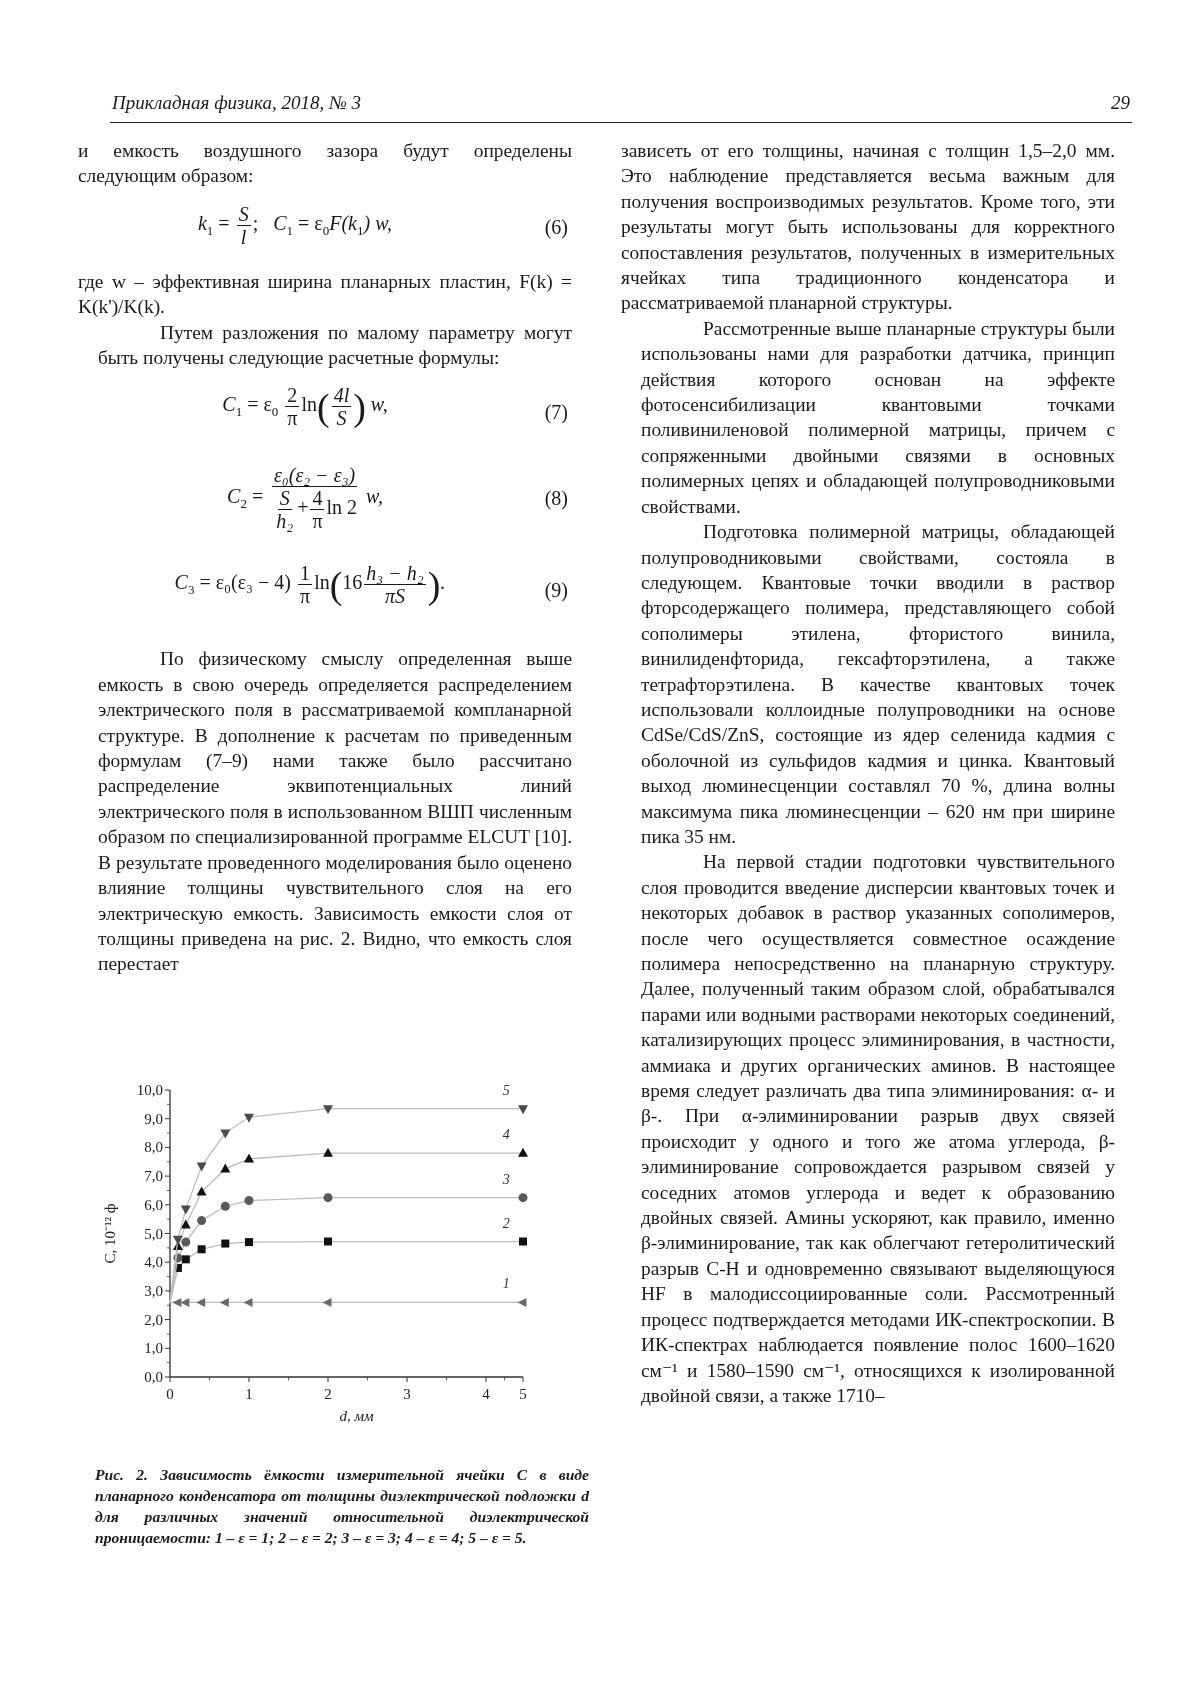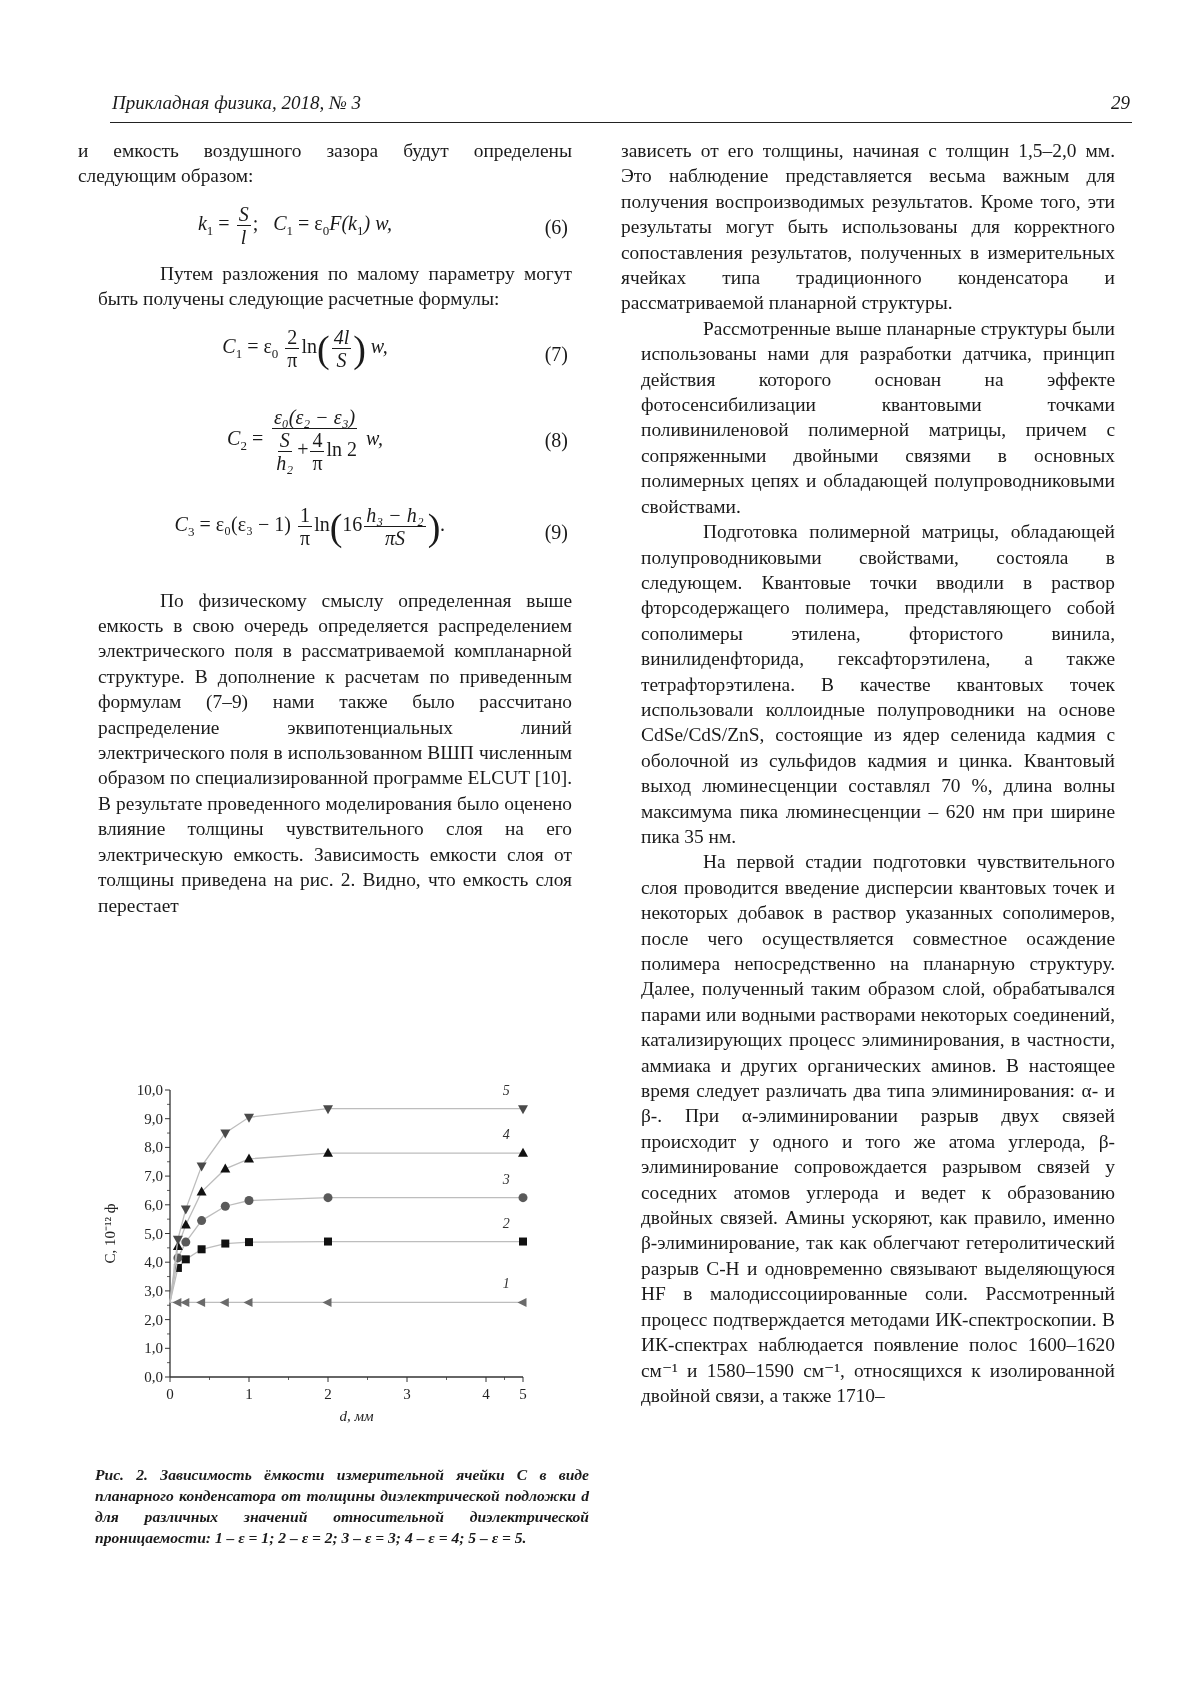--- a/index.html
+++ b/index.html
@@ -62,20 +62,21 @@
       <span class="frac">
           <span class="top">S</span>
           <span>l</span>
         </span><span class="up">;</span>
       &nbsp;&nbsp;<span>C</span><sub>1</sub>
       <span class="up">= ε</span><sub>0</sub><span>F(k</span><sub>1</sub><span>) w,</span>
     </div>
     <span class="num" style="top:16px;">(6)</span>
   </div>
 
+  <p style="margin-top:8px;">где w – эффективная ширина планарных пластин, F(k) = K(k')/K(k).</p>
   <p class="indent">Путем разложения по малому параметру могут быть получены следующие расчетные формулы:</p>
 
   <div class="formula" style="margin-top:14px;">
     <div class="eq" style="padding-right:40px;">
       <span>C</span><sub>1</sub><span class="up"> = ε</span><sub>0</sub>
       <span class="frac up">
           <span class="top">2</span>
           <span>π</span>
         </span><span class="up">ln</span><span class="big">(</span><span class="frac">
           <span class="top">4l</span>
@@ -99,21 +100,21 @@
               <span>π</span>
             </span><span class="up">ln 2</span>
         </span>
       </span><span> w,</span>
     </div>
     <span class="num" style="top:22px;">(8)</span>
   </div>
 
   <div class="formula" style="margin-top:18px;">
     <div class="eq" style="padding-right:30px;">
-      <span>C</span><sub>3</sub><span class="up"> = ε₀(ε₃ − 1)</span>
+      <span>C</span><sub>3</sub><span class="up"> = ε₀(ε₃ − 4)</span>
       <span class="frac up">
           <span class="top">1</span>
           <span>π</span>
         </span><span class="up">ln</span><span class="big">(</span><span class="up">16</span><span class="frac">
           <span class="top">h₃ − h₂</span>
           <span>πS</span>
         </span><span class="big">)</span><span>.</span>
     </div>
     <span class="num" style="top:16px;">(9)</span>
   </div>

